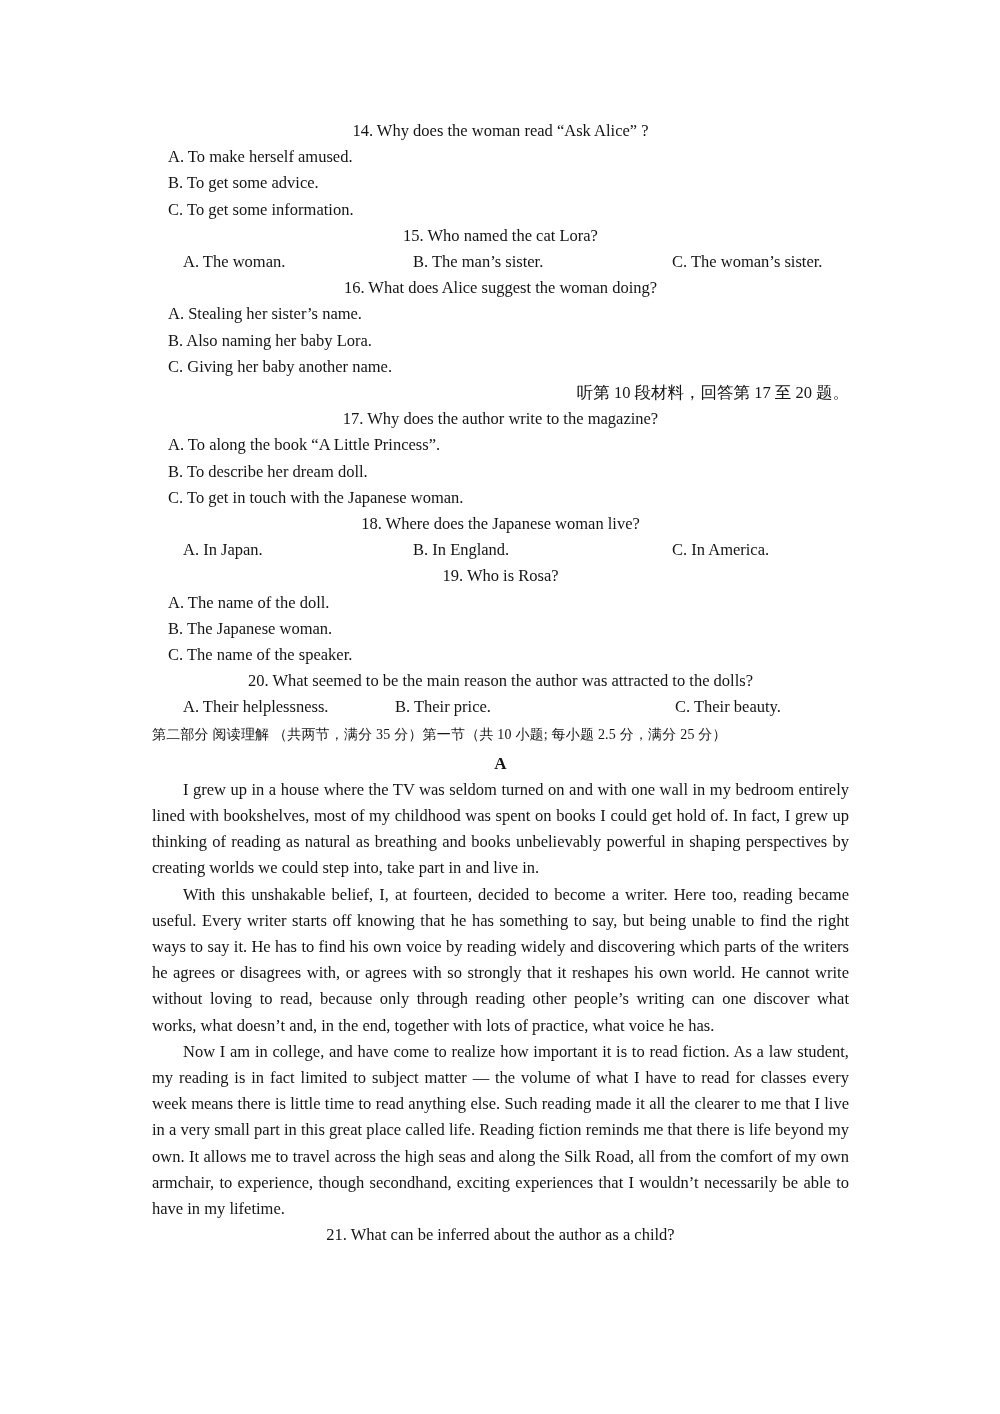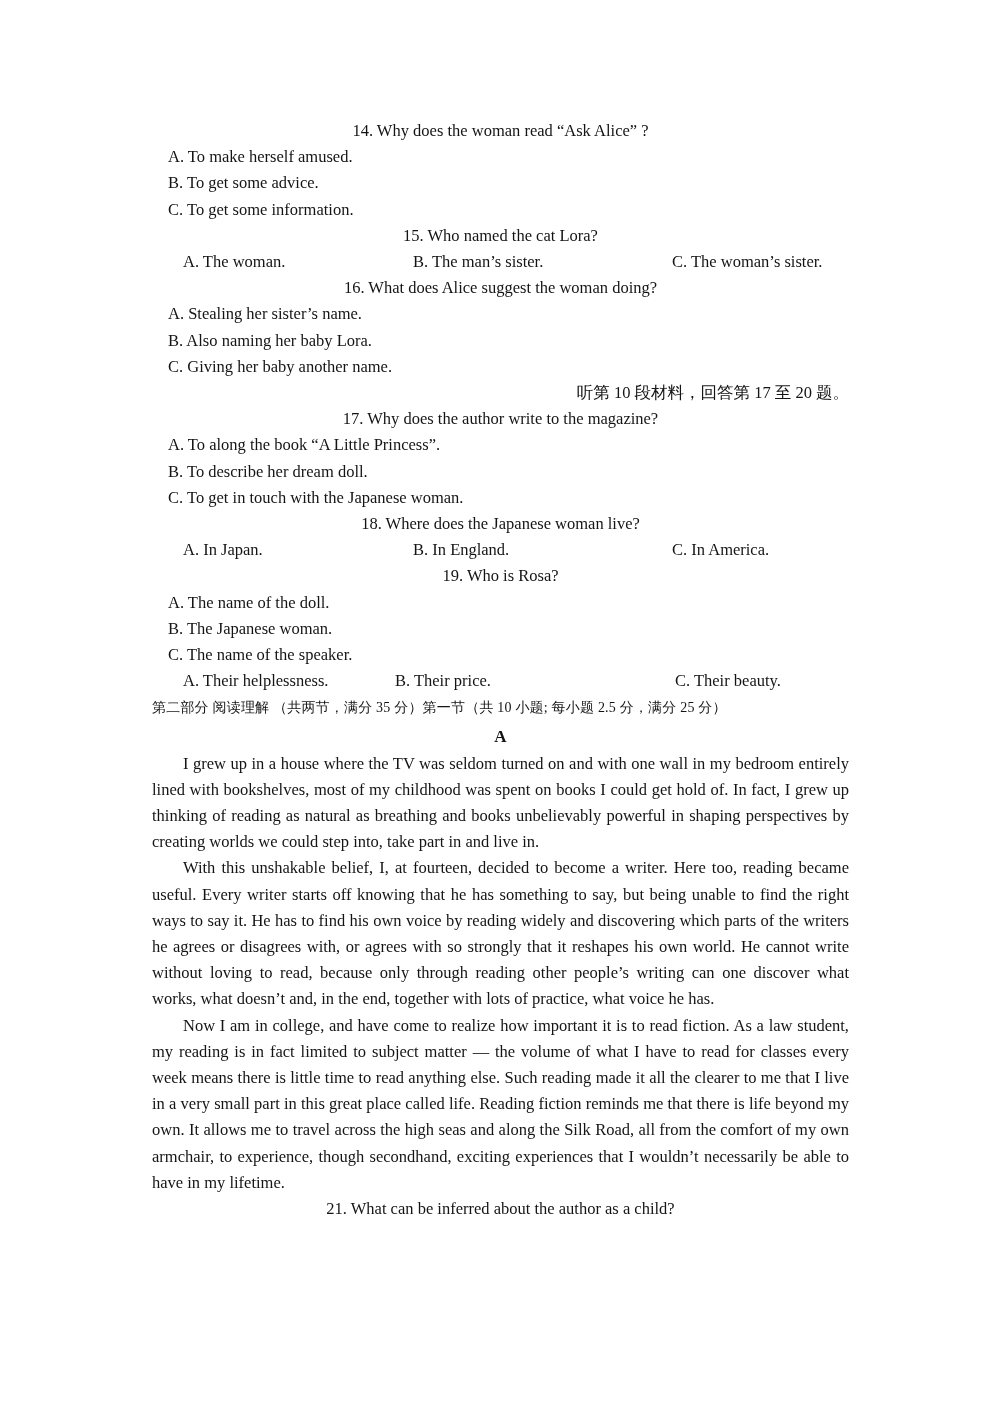--- a/index.html
+++ b/index.html
@@ -100,20 +100,21 @@
       <span class="oA">A. In Japan.</span>
       <span class="oB">B. In England.</span>
       <span class="oC">C. In America.</span>
     </div>
 
     <div class="qline">19. Who is Rosa?</div>
     <div class="opt">A. The name of the doll.</div>
     <div class="opt">B. The Japanese woman.</div>
     <div class="opt">C. The name of the speaker.</div>
 
+    <div class="qline">20. What seemed to be the main reason the author was attracted to the dolls?</div>
     <div class="optrow row20">
       <span class="oA">A. Their helplessness.</span>
       <span class="oB">B. Their price.</span>
       <span class="oC">C. Their beauty.</span>
     </div>
 
     <div class="part-header">第二部分 阅读理解 （共两节，满分 35 分）第一节（共 10 小题; 每小题 2.5 分，满分 25 分）</div>
 
     <div class="passage-label">A</div>
 

